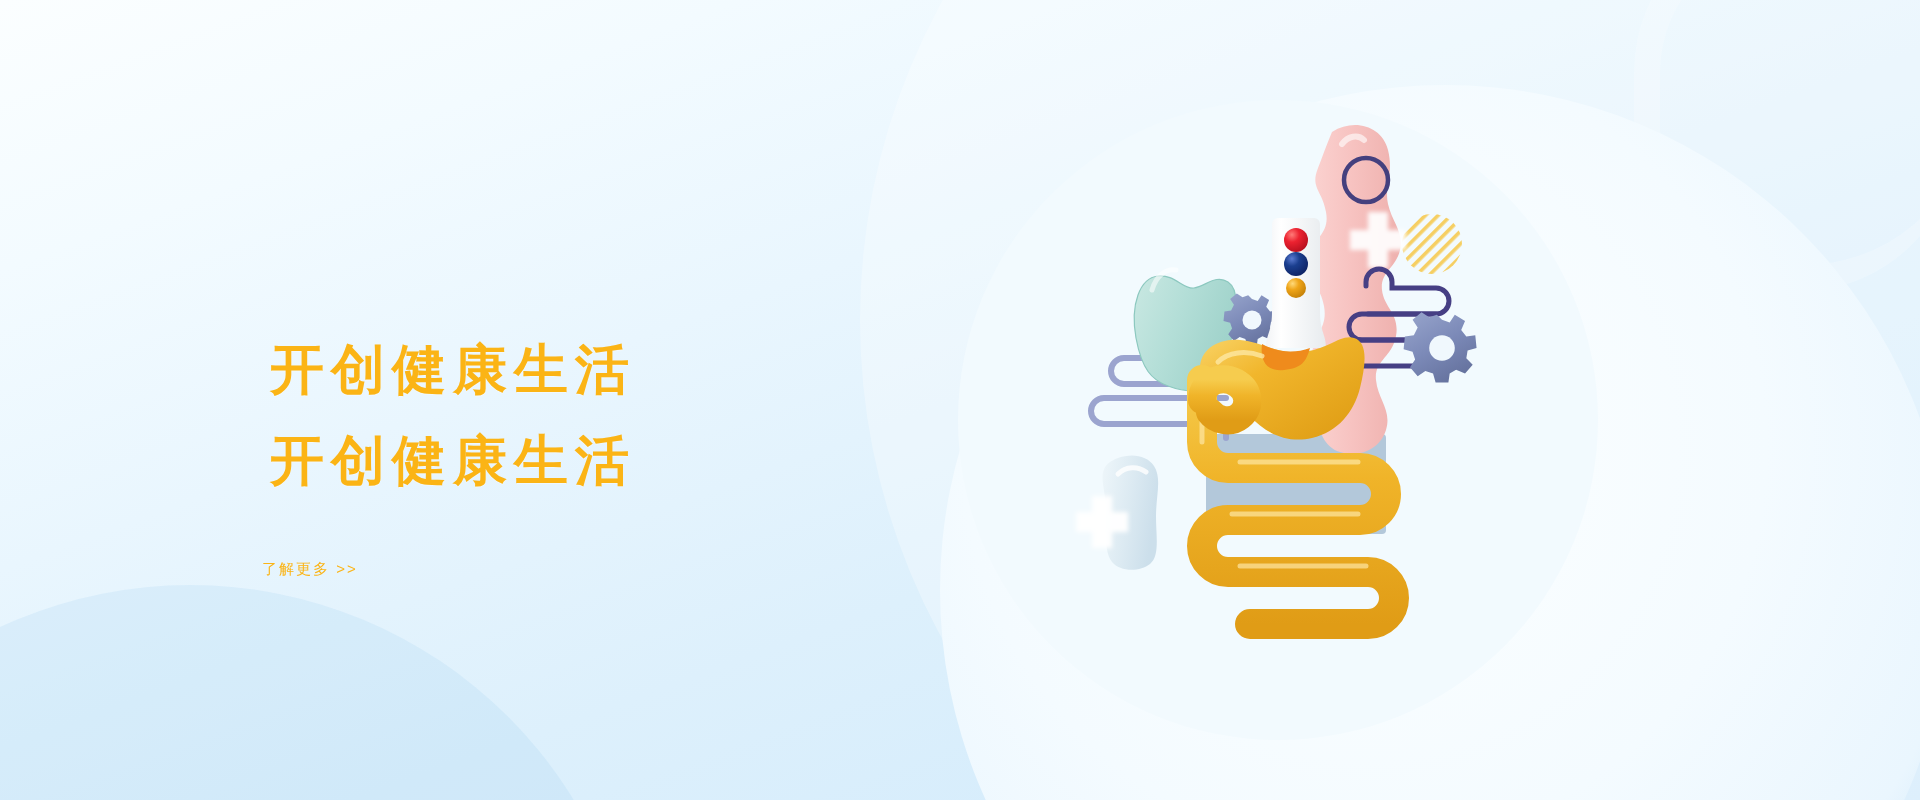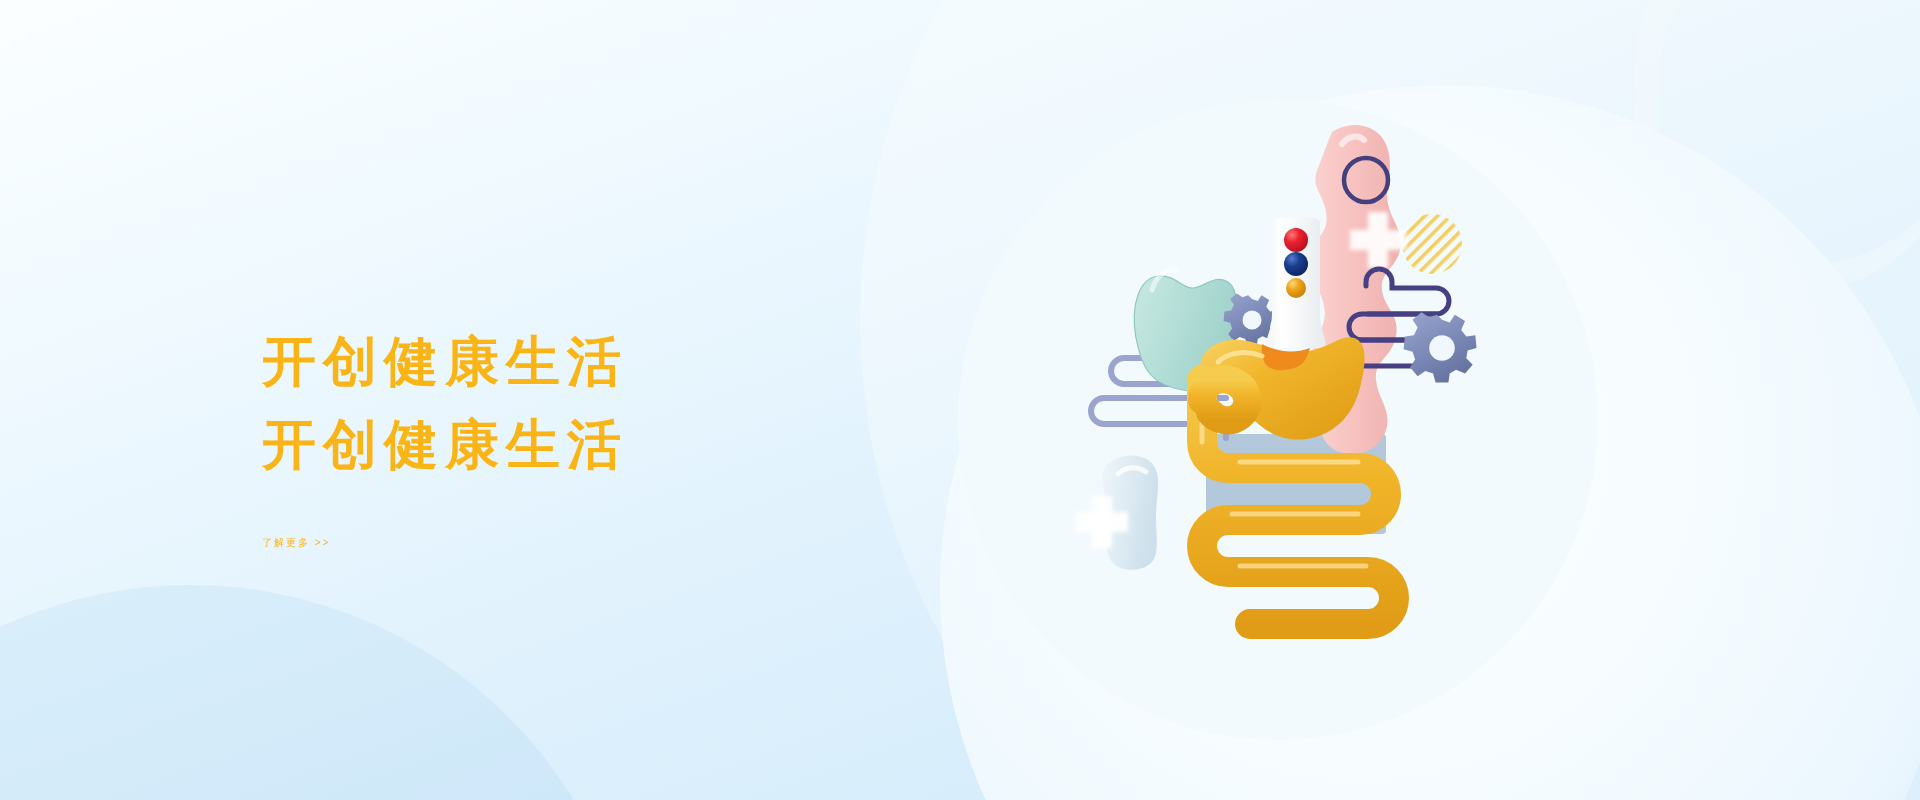--- a/index.html
+++ b/index.html
@@ -45,25 +45,25 @@
     background:radial-gradient(circle at 42% 36%, #fdffff 0%, #f4fbff 46%, #eaf6fe 72%, rgba(232,246,254,0) 77%);
   }
   .halo2{
     position:absolute;left:958px;top:100px;width:640px;height:640px;border-radius:50%;
     background:#f2fafe;
   }
   
   .copy{position:absolute;left:262px;top:320px;width:620px;}
   .headline{
     color:#fbb415;font-size:54px;line-height:1.54;font-weight:bold;
-    letter-spacing:7px;margin:0;white-space:nowrap;
+    letter-spacing:7px;margin:8px;white-space:nowrap;
     text-shadow:0 1px 0 rgba(255,255,255,0.35);
   }
   .more{
-    display:inline-block;margin-top:50px;color:#fbb415;font-size:10px;
+    display:inline-block;margin-top:50px;color:#fbb415;font-size:15px;
     letter-spacing:2px;text-decoration:none;white-space:nowrap;
   }
   
   .illus{position:absolute;left:1080px;top:100px;width:470px;height:530px;}
   svg{display:block;overflow:visible;}
 </style>
 </head>
 <body>
 
 <div class="banner">

